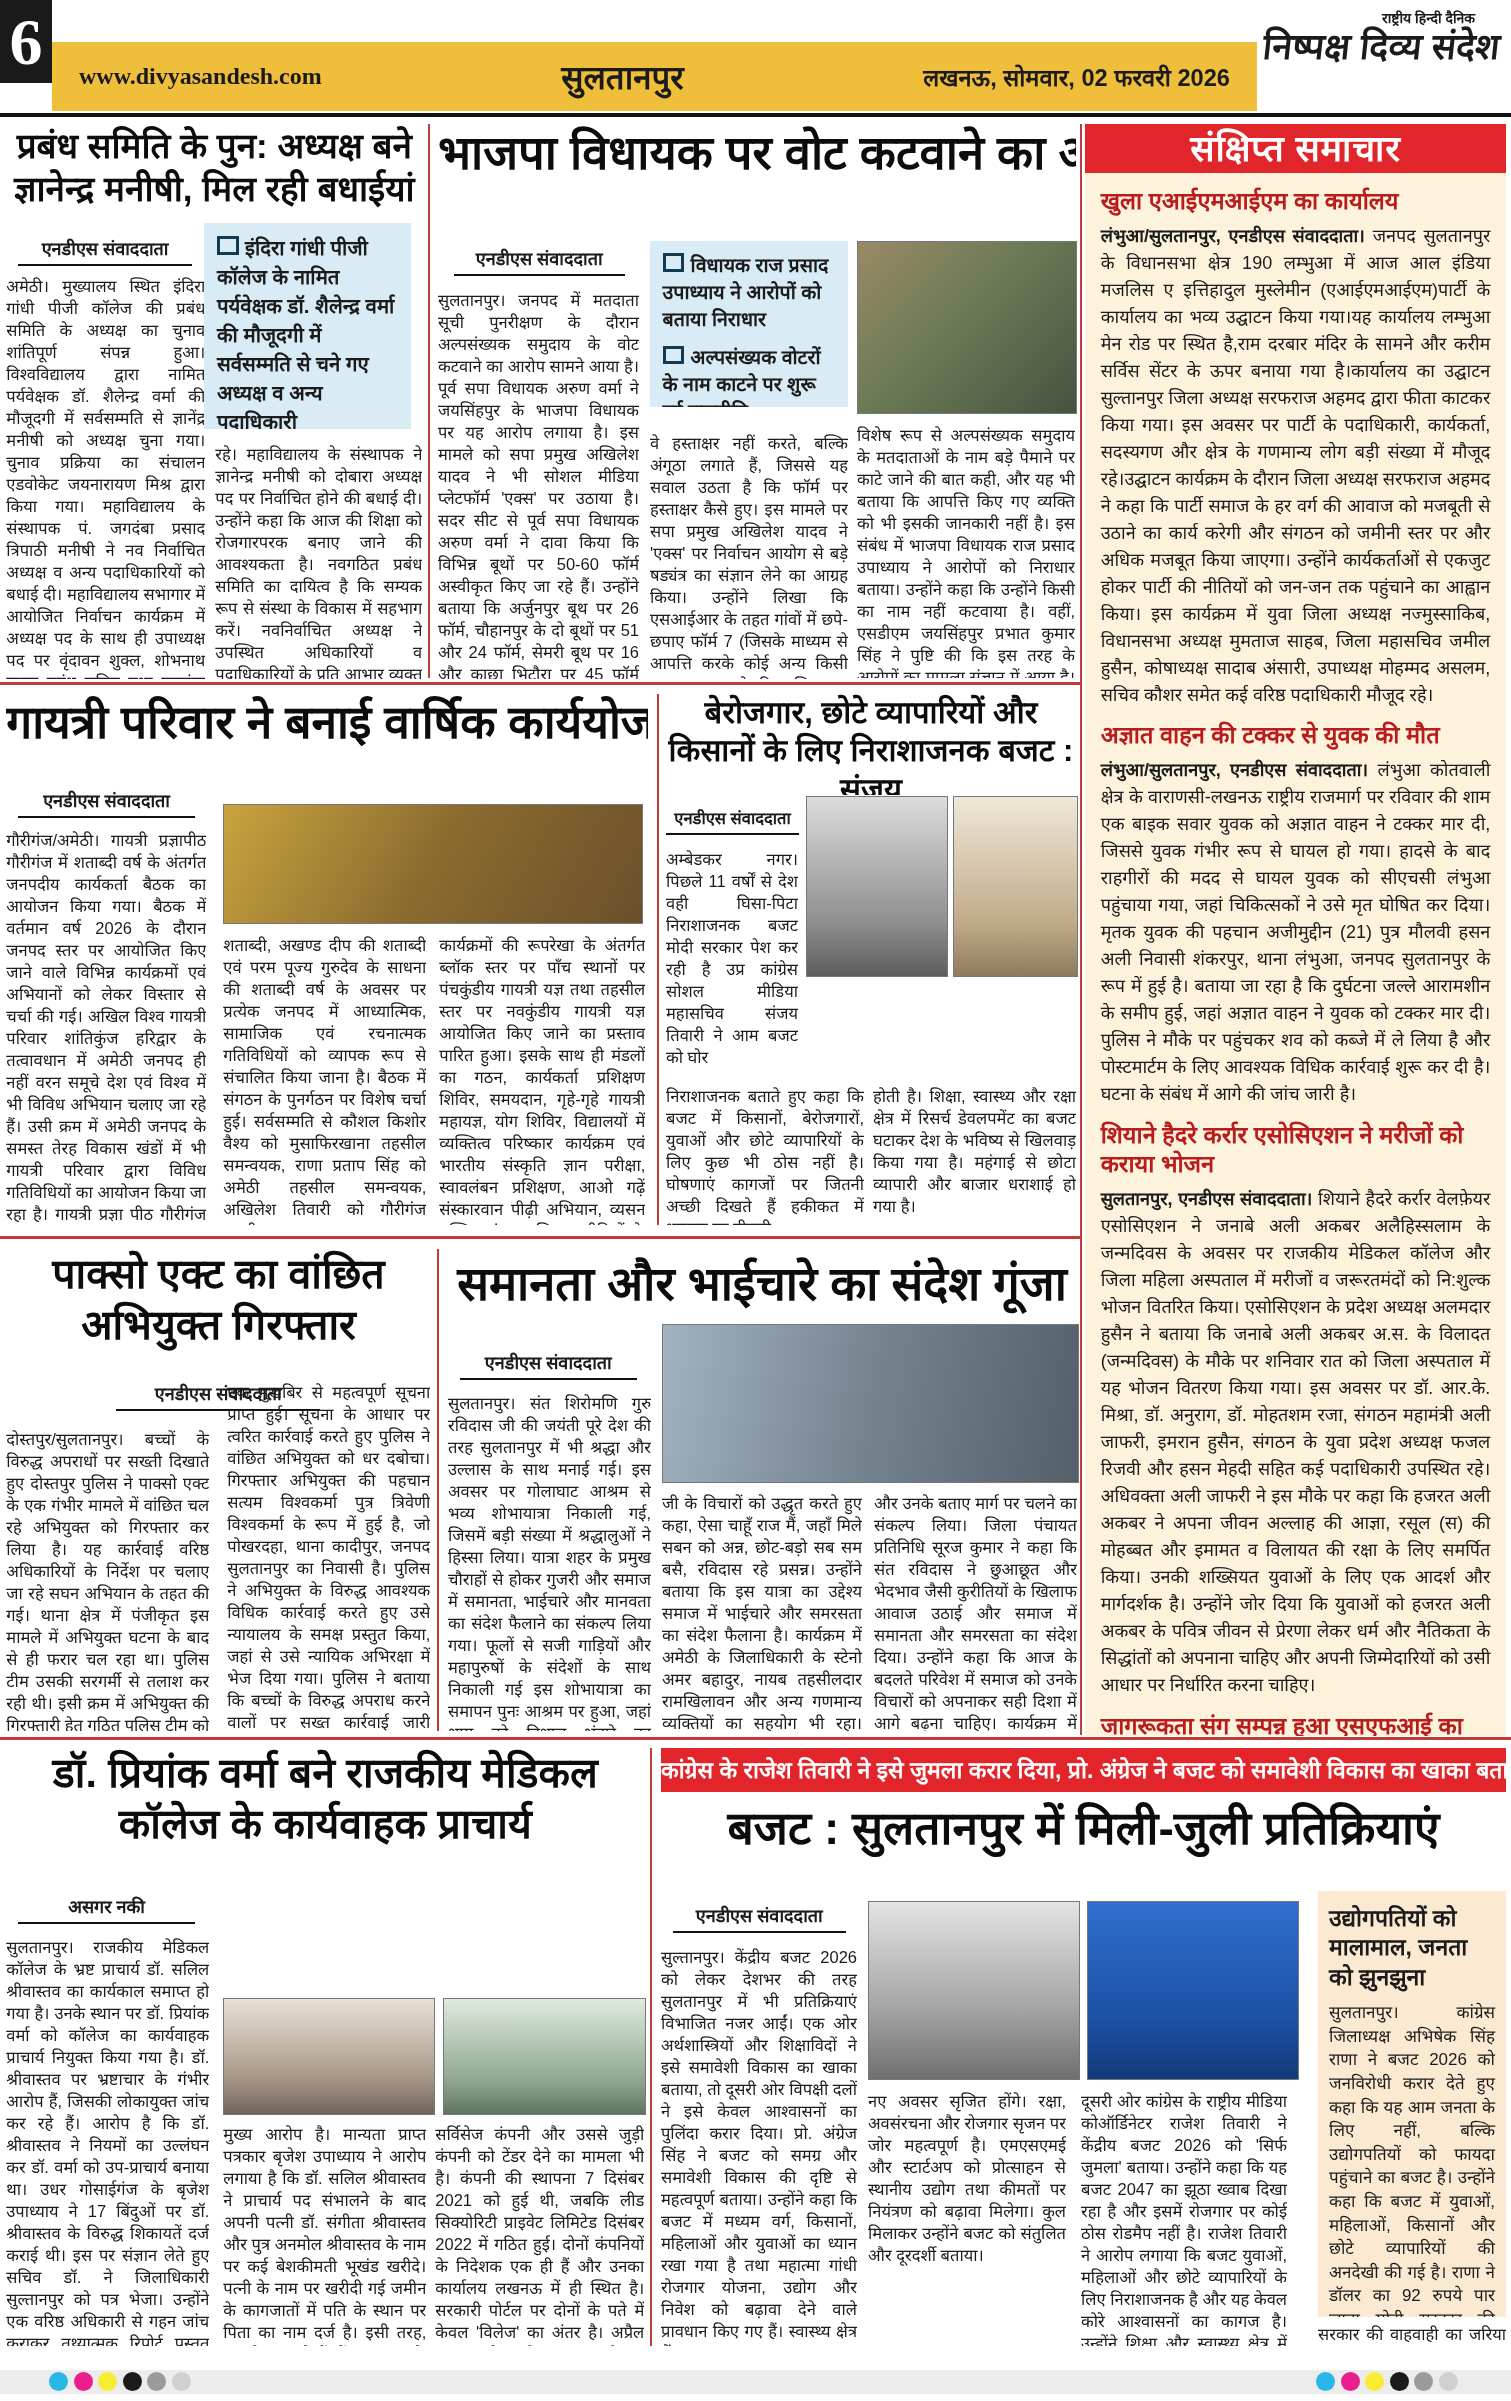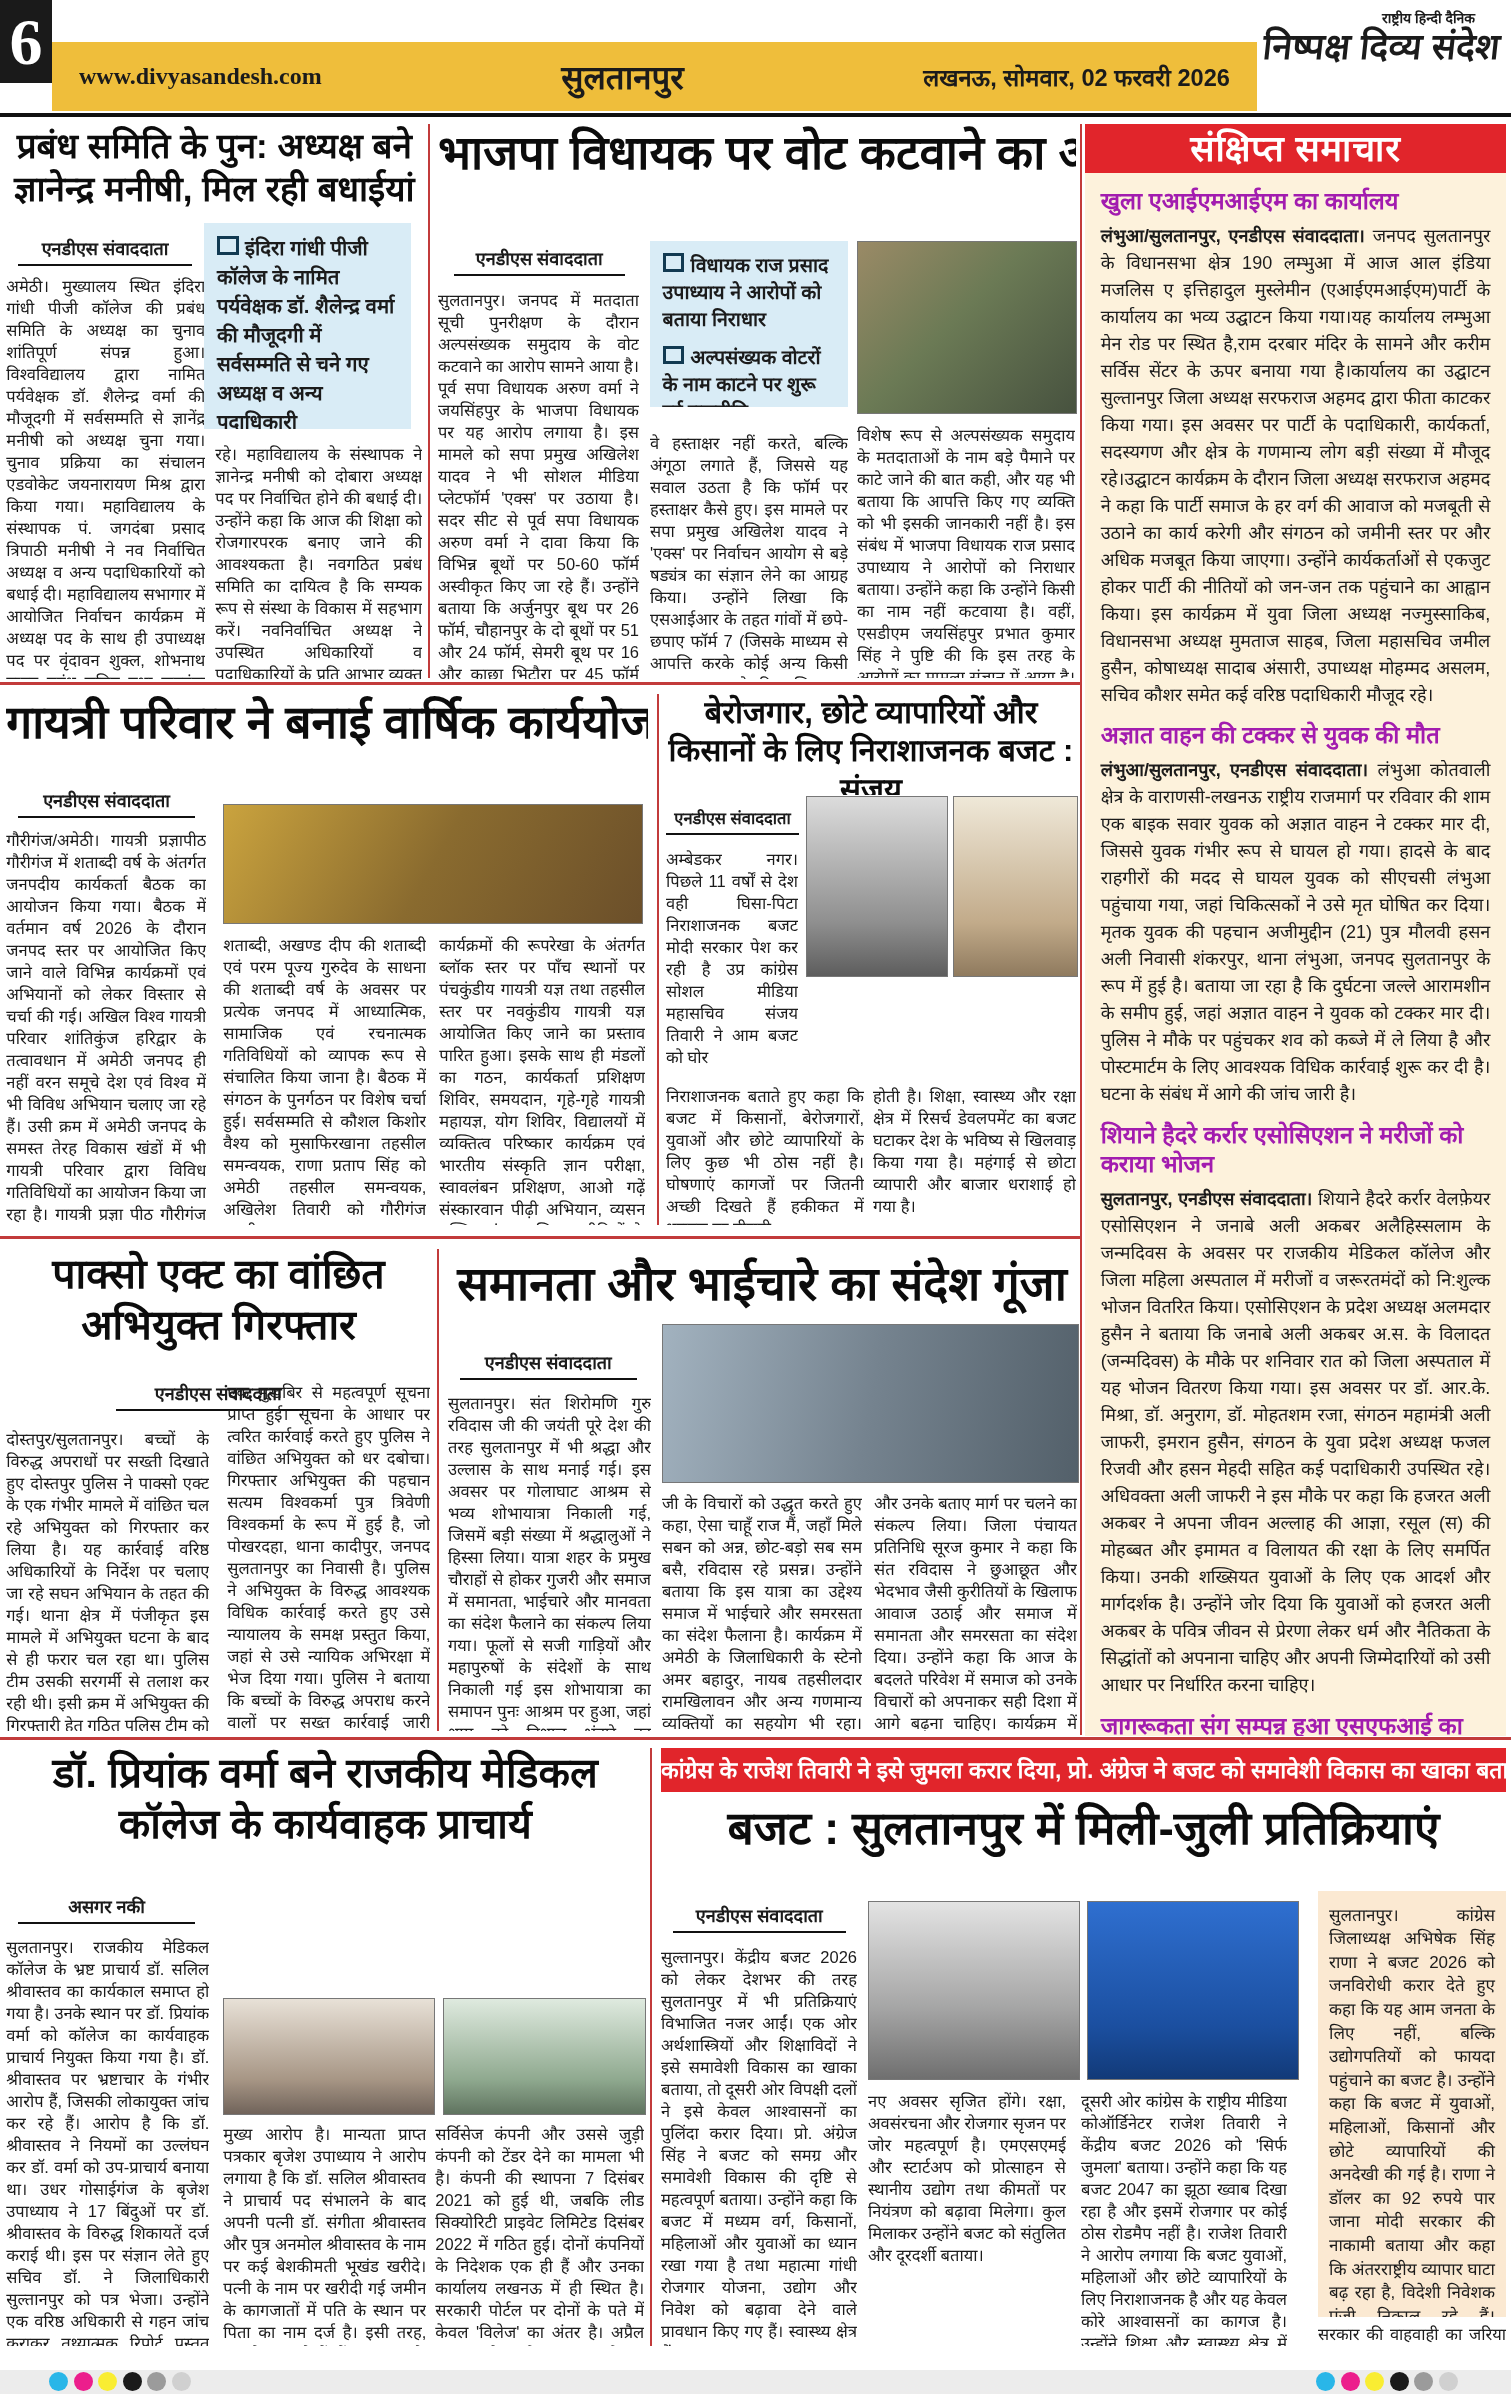--- a/index.html
+++ b/index.html
@@ -13,21 +13,21 @@
   .bt::first-letter{}
   .hlbox{background:#d9ecf6;padding:11px 12.6px;font-weight:700;overflow:hidden;}
   .hlitem{font-size:19.6px;line-height:1.38;margin-bottom:11px;}
   .sq{display:inline-block;width:15.7px;height:12.6px;border:3.1px solid #123a52;margin-right:6.3px;}
   .photo{border:0.8px solid #777;overflow:hidden;}
   .vrule{width:2.4px;background:#c23b3b;}
   .hrule{height:3.1px;background:#c23b3b;}
   .brief-banner{background:#e1252b;color:#fff;font-weight:800;font-size:36px;text-align:center;
                 line-height:49px;letter-spacing:0.8px;overflow:hidden;}
   .brief-body-panel{background:#fdf2dc;padding:11px 15.7px;box-sizing:border-box;overflow:hidden;}
-  .brief-title{font-weight:800;font-size:23.6px;line-height:1.25;margin:12.6px 0 6.3px;color:#a21caf;}
+  .brief-title{font-weight:800;font-size:23.6px;line-height:1.25;margin:12.6px 0 6.3px;color:#b91c1c;}
   .brief-p{font-size:18px;line-height:27px;text-align:justify;margin:0;}
   .dl{font-weight:bold;}
   .redstrip{background:#e1252b;color:#fff;font-weight:800;font-size:23px;text-align:center;
             line-height:44px;overflow:hidden;white-space:nowrap;}
   .cream{background:#fbe9d2;padding:12.6px 11px;box-sizing:border-box;overflow:hidden;}
   .cream h4{margin:0 0 7.9px;font-size:23px;line-height:1.3;font-weight:800;}
   .cream p{margin:0;font-size:17px;line-height:23.6px;text-align:justify;}
   .dot{display:inline-block;width:19px;height:19px;border-radius:50%;margin-right:5.5px;}
   .c0{background:#29b6e8}.c1{background:#ec1e8c}.c2{background:#f9ed32}
   .c3{background:#1a1a1a}.c4{background:#9b9b9b}.c5{background:#d0d0d0}
@@ -151,20 +151,21 @@
   <section class="abs" style="left:661px;top:1748px;width:845px;height:598px;">
     <div class="redstrip abs" style="left:0;top:0;width:845px;height:44px;">कांग्रेस के राजेश तिवारी ने इसे जुमला करार दिया, प्रो. अंग्रेज ने बजट को समावेशी विकास का खाका बताया</div>
     <h1 class="headline abs" style="left:0;top:52px;width:845px;height:82px;font-size:46px;margin:0;white-space:nowrap;">बजट : सुलतानपुर में मिली-जुली प्रतिक्रियाएं</h1>
     <div class="byline abs" style="left:11.8px;top:155px;width:173px;">एनडीएस संवाददाता</div>
     <div class="bt abs" style="left:0;top:198px;width:196px;height:400px;">सुल्तानपुर। केंद्रीय बजट 2026 को लेकर देशभर की तरह सुलतानपुर में भी प्रतिक्रियाएं विभाजित नजर आईं। एक ओर अर्थशास्त्रियों और शिक्षाविदों ने इसे समावेशी विकास का खाका बताया, तो दूसरी ओर विपक्षी दलों ने इसे केवल आश्वासनों का पुलिंदा करार दिया। प्रो. अंग्रेज सिंह ने बजट को समग्र और समावेशी विकास की दृष्टि से महत्वपूर्ण बताया। उन्होंने कहा कि बजट में मध्यम वर्ग, किसानों, महिलाओं और युवाओं का ध्यान रखा गया है तथा महात्मा गांधी रोजगार योजना, उद्योग और निवेश को बढ़ावा देने वाले प्रावधान किए गए हैं। स्वास्थ्य क्षेत्र में</div>
     <div class="photo abs" style="left:207px;top:153px;width:210px;height:177px;background:linear-gradient(180deg,#e3e3e3 0%,#a5a5a5 60%,#6f6f6f 100%);"></div>
     <div class="photo abs" style="left:426px;top:153px;width:210px;height:177px;background:linear-gradient(180deg,#2f6fd0 0%,#1b4fa0 70%,#123a78 100%);"></div>
     <div class="bt abs" style="left:207px;top:342px;width:198px;height:256px;">नए अवसर सृजित होंगे। रक्षा, अवसंरचना और रोजगार सृजन पर जोर महत्वपूर्ण है। एमएसएमई और स्टार्टअप को प्रोत्साहन से स्थानीय उद्योग तथा कीमतों पर नियंत्रण को बढ़ावा मिलेगा। कुल मिलाकर उन्होंने बजट को संतुलित और दूरदर्शी बताया।</div>
     <div class="bt abs" style="left:420px;top:342px;width:206px;height:256px;">दूसरी ओर कांग्रेस के राष्ट्रीय मीडिया कोऑर्डिनेटर राजेश तिवारी ने केंद्रीय बजट 2026 को 'सिर्फ जुमला' बताया। उन्होंने कहा कि यह बजट 2047 का झूठा ख्वाब दिखा रहा है और इसमें रोजगार पर कोई ठोस रोडमैप नहीं है। राजेश तिवारी ने आरोप लगाया कि बजट युवाओं, महिलाओं और छोटे व्यापारियों के लिए निराशाजनक है और यह केवल कोरे आश्वासनों का कागज है।उन्होंने शिक्षा और स्वास्थ्य क्षेत्र में स्पष्ट विजन की कमी की बात करते हुए कहा कि बजट में देश की अर्थव्यवस्था को पटरी पर लाने के लिए कोई पारदर्शी प्रावधान नहीं है और यह</div>
     <div class="cream abs" style="left:657px;top:143px;width:188px;height:426px;">
+      <h4>उद्योगपतियों को मालामाल, जनता को झुनझुना</h4>
       <p>सुलतानपुर। कांग्रेस जिलाध्यक्ष अभिषेक सिंह राणा ने बजट 2026 को जनविरोधी करार देते हुए कहा कि यह आम जनता के लिए नहीं, बल्कि उद्योगपतियों को फायदा पहुंचाने का बजट है। उन्होंने कहा कि बजट में युवाओं, महिलाओं, किसानों और छोटे व्यापारियों की अनदेखी की गई है। राणा ने डॉलर का 92 रुपये पार जाना मोदी सरकार की नाकामी बताया और कहा कि अंतरराष्ट्रीय व्यापार घाटा बढ़ रहा है, विदेशी निवेशक पूंजी निकाल रहे हैं। किसानों के लिए कोई ठोस योजना नहीं, न्यूनतम मजदूरी पर चुप्पी और सुलतानपुर को मिली राहत न के बराबर होने से जनता निराश है। उन्होंने आरोप लगाया कि यह बजट केवल आश्वासन देने वाला है और सरकार के पिछले बजटों की तरह जनता को झुनझुना थमाने का प्रयास है। कांग्रेस पार्टी इस बजट के खिलाफ सड़क से सदन तक संघर्ष करेगी।</p>
     </div>
     <div class="bt abs" style="left:657px;top:575px;width:188px;height:23.6px;">सरकार की वाहवाही का जरिया मात्र है।</div>
   </section>
 
   <div class="abs" style="left:0;top:2370px;width:1512px;height:23.6px;background:#ececec;"></div>
   <div class="abs" style="left:49px;top:2372px;">
     <span class="dot c0"></span><span class="dot c1"></span><span class="dot c2"></span><span class="dot c3"></span><span class="dot c4"></span><span class="dot c5"></span>
   </div>
   <div class="abs" style="left:1316px;top:2372px;">

